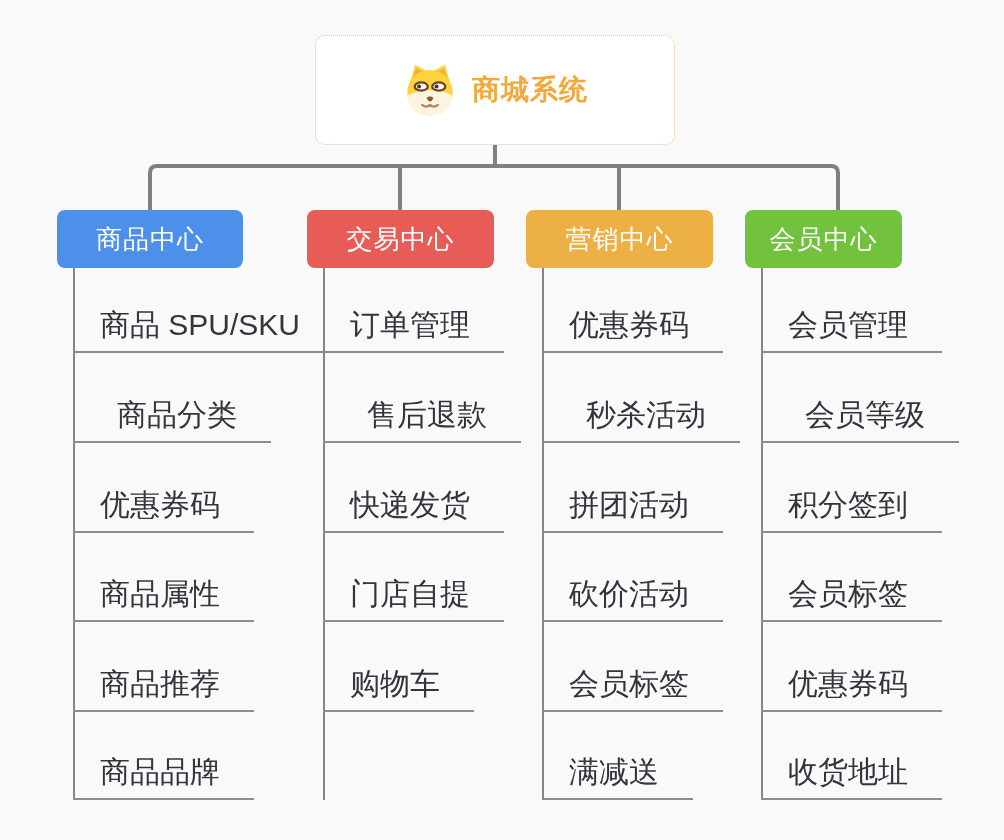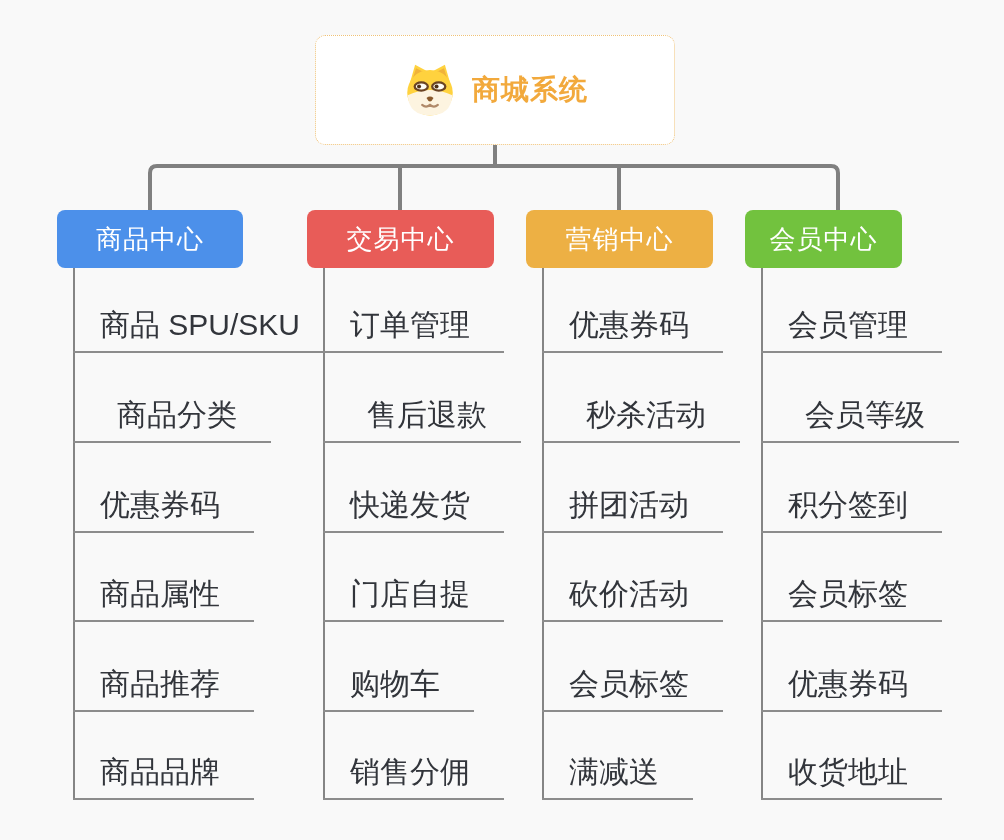--- a/index.html
+++ b/index.html
@@ -105,21 +105,20 @@
   <div class="item c0 r2">优惠券码</div>
   <div class="item c0 r3">商品属性</div>
   <div class="item c0 r4">商品推荐</div>
   <div class="item c0 r5">商品品牌</div>
 
   <div class="item c1 r0">订单管理</div>
   <div class="item c1 r1">售后退款</div>
   <div class="item c1 r2">快递发货</div>
   <div class="item c1 r3">门店自提</div>
   <div class="item c1 r4">购物车</div>
-  <div class="item c1 r5">销售分佣</div>
 
   <div class="item c2 r0">优惠券码</div>
   <div class="item c2 r1">秒杀活动</div>
   <div class="item c2 r2">拼团活动</div>
   <div class="item c2 r3">砍价活动</div>
   <div class="item c2 r4">会员标签</div>
   <div class="item c2 r5">满减送</div>
 
   <div class="item c3 r0">会员管理</div>
   <div class="item c3 r1">会员等级</div>

